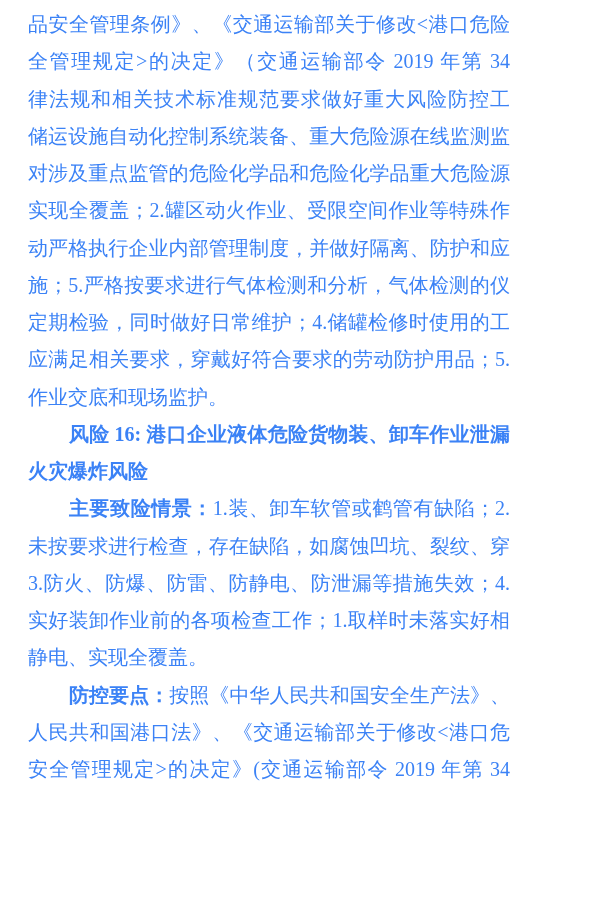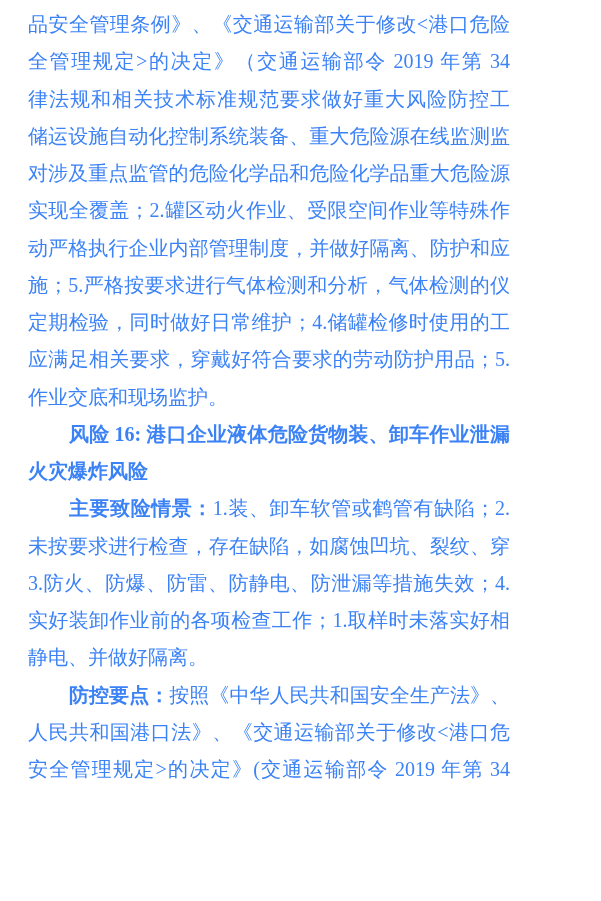--- a/index.html
+++ b/index.html
@@ -54,19 +54,19 @@
   <div class="line"><span>应满足相关要求，穿戴好符合要求的劳动防护用品；5.落实</span></div>
   <div class="line end"><span>作业交底和现场监护。</span></div>
 
   <div class="line indent bold-line"><span>风险 16: 港口企业液体危险货物装、卸车作业泄漏中毒、</span></div>
   <div class="line end bold-line"><span>火灾爆炸风险</span></div>
 
   <div class="line indent"><span class="b">主要致险情景：</span><span>1.装、卸车软管或鹤管有缺陷；2.罐体</span></div>
   <div class="line"><span>未按要求进行检查，存在缺陷，如腐蚀凹坑、裂纹、穿孔等;</span></div>
   <div class="line"><span>3.防火、防爆、防雷、防静电、防泄漏等措施失效；4.未落</span></div>
   <div class="line"><span>实好装卸作业前的各项检查工作；1.取样时未落实好相关防</span></div>
-  <div class="line end"><span>静电、并做好隔离。</span></div>
+  <div class="line end"><span>静电、实现全覆盖。</span></div>
 
   <div class="line indent"><span class="b">防控要点：</span><span>按照《中华人民共和国安全生产法》、《中华</span></div>
   <div class="line"><span>人民共和国港口法》、《交通运输部关于修改&lt;港口危险货物</span></div>
   <div class="line"><span>安全管理规定&gt;的决定》(交通运输部令 2019 年第 34 号)、《危</span></div>
 
 </div>
 
 </body></html>

